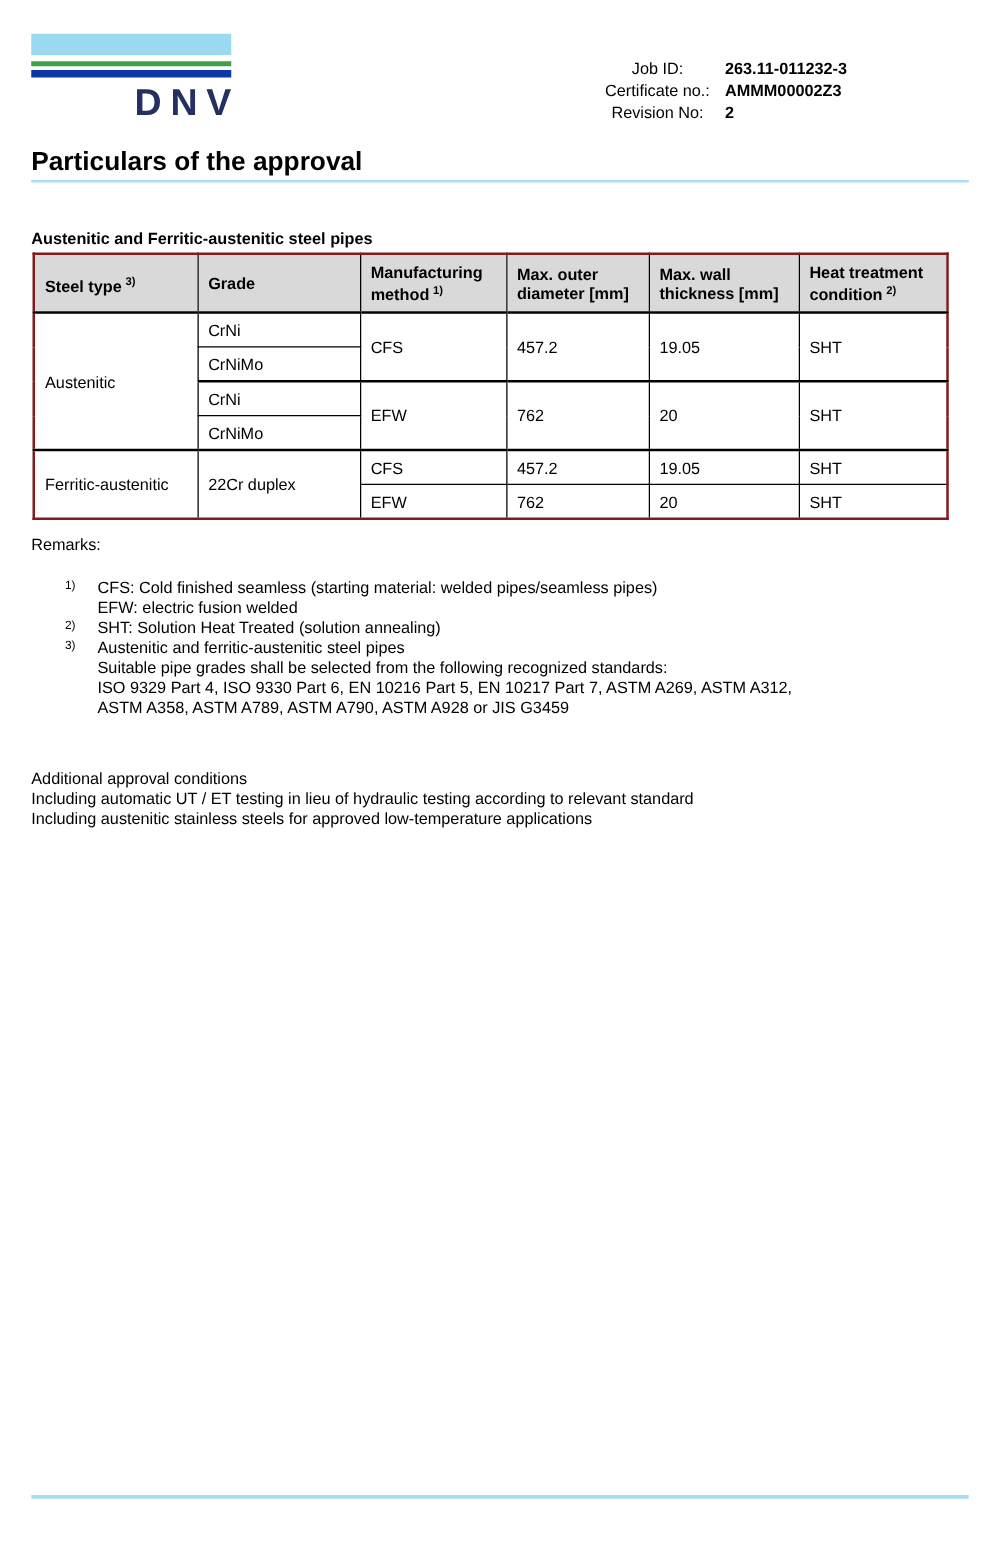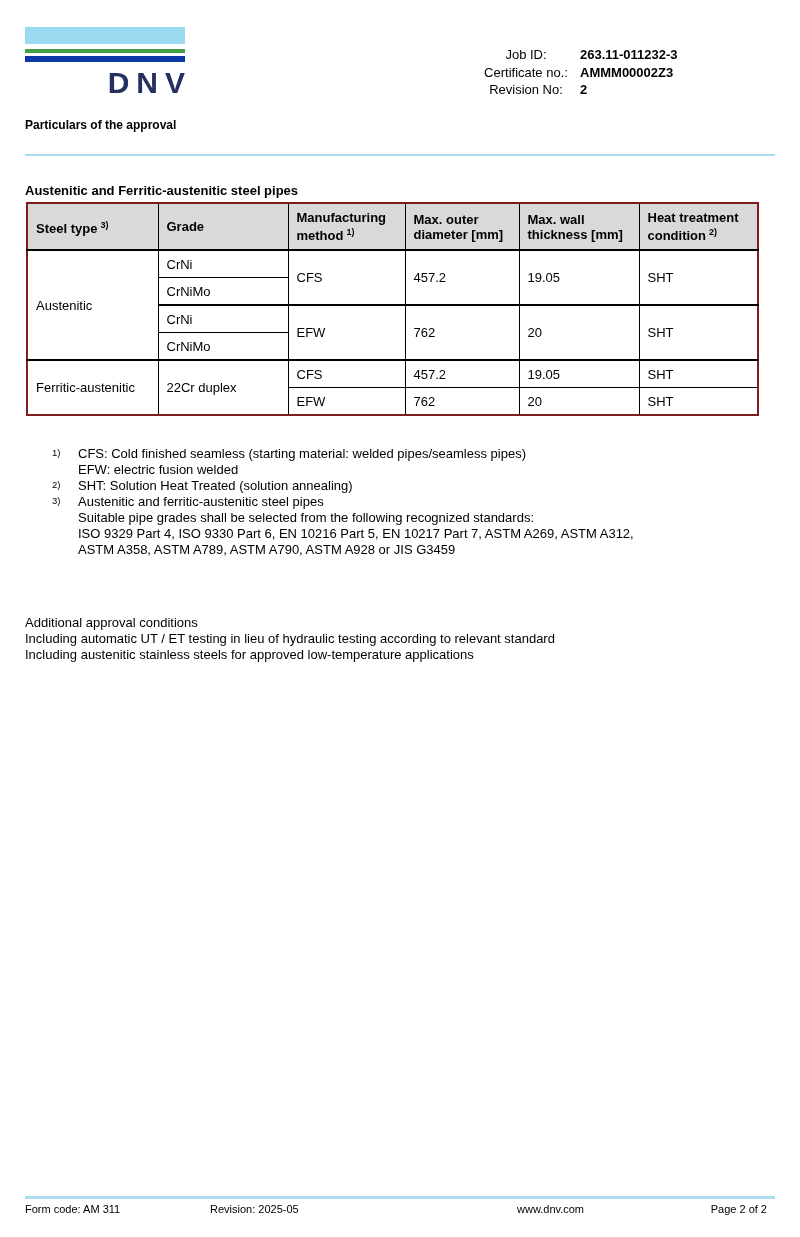--- a/index.html
+++ b/index.html
@@ -21,21 +21,21 @@
 
   
   .meta { position:absolute; left:472px; top:46px; font-size:13px; line-height:17.5px;text-align:center; }
   .meta-row { display:flex; }
   .meta-label { width:108px; }
   .meta-value { font-weight:700; }
 
   
   .page-title {
     position:absolute; left:25px; top:118px; width:750px;
-    font-size:12px; font-weight:700; padding-bottom:22px;
+    font-size:21px; font-weight:700; padding-bottom:2px;
     border-bottom:2px solid #a9ddf3;
   }
 
   
   .table-section { position:absolute; left:25px; top:183px; }
   .table-caption { font-size:13px; font-weight:700; margin:0 0 4px 0; }
   table.approval {
     border-collapse:collapse; table-layout:fixed; width:731px;
     border:2px solid #7f1d1d; margin-left:1px;
   }
@@ -154,20 +154,21 @@
         <td>EFW</td>
         <td>762</td>
         <td>20</td>
         <td>SHT</td>
       </tr>
     </tbody>
       </table>
   </div>
 
   <div class="remarks">
+    <div class="remarks-heading">Remarks:</div>
     <div class="remarks-list">
       <div class="remark-item">
         <div class="remark-marker">1)</div>
         <div class="remark-lines">
           <div>CFS: Cold finished seamless (starting material: welded pipes/seamless pipes)</div>
           <div>EFW: electric fusion welded</div>
         </div>
       </div>
       <div class="remark-item">
         <div class="remark-marker">2)</div>
@@ -188,21 +189,15 @@
   </div>
 
   <div class="additional">
     <div class="additional-heading">Additional approval conditions</div>
     <div>Including automatic UT / ET testing in lieu of hydraulic testing according to relevant standard</div>
     <div>Including austenitic stainless steels for approved low-temperature applications</div>
   </div>
 
   <div class="footer">
     <div class="footer-rule"></div>
-    <div class="footer-row">
-      <span class="footer-form">Form code: AM 311</span>
-      <span class="footer-rev">Revision: 2025-05</span>
-      <a href="#" class="footer-web">www.dnv.com</a>
-      <span class="footer-page">Page 2 of 2</span>
-    </div>
   </div>
 
 </div>
 
 </body></html>

